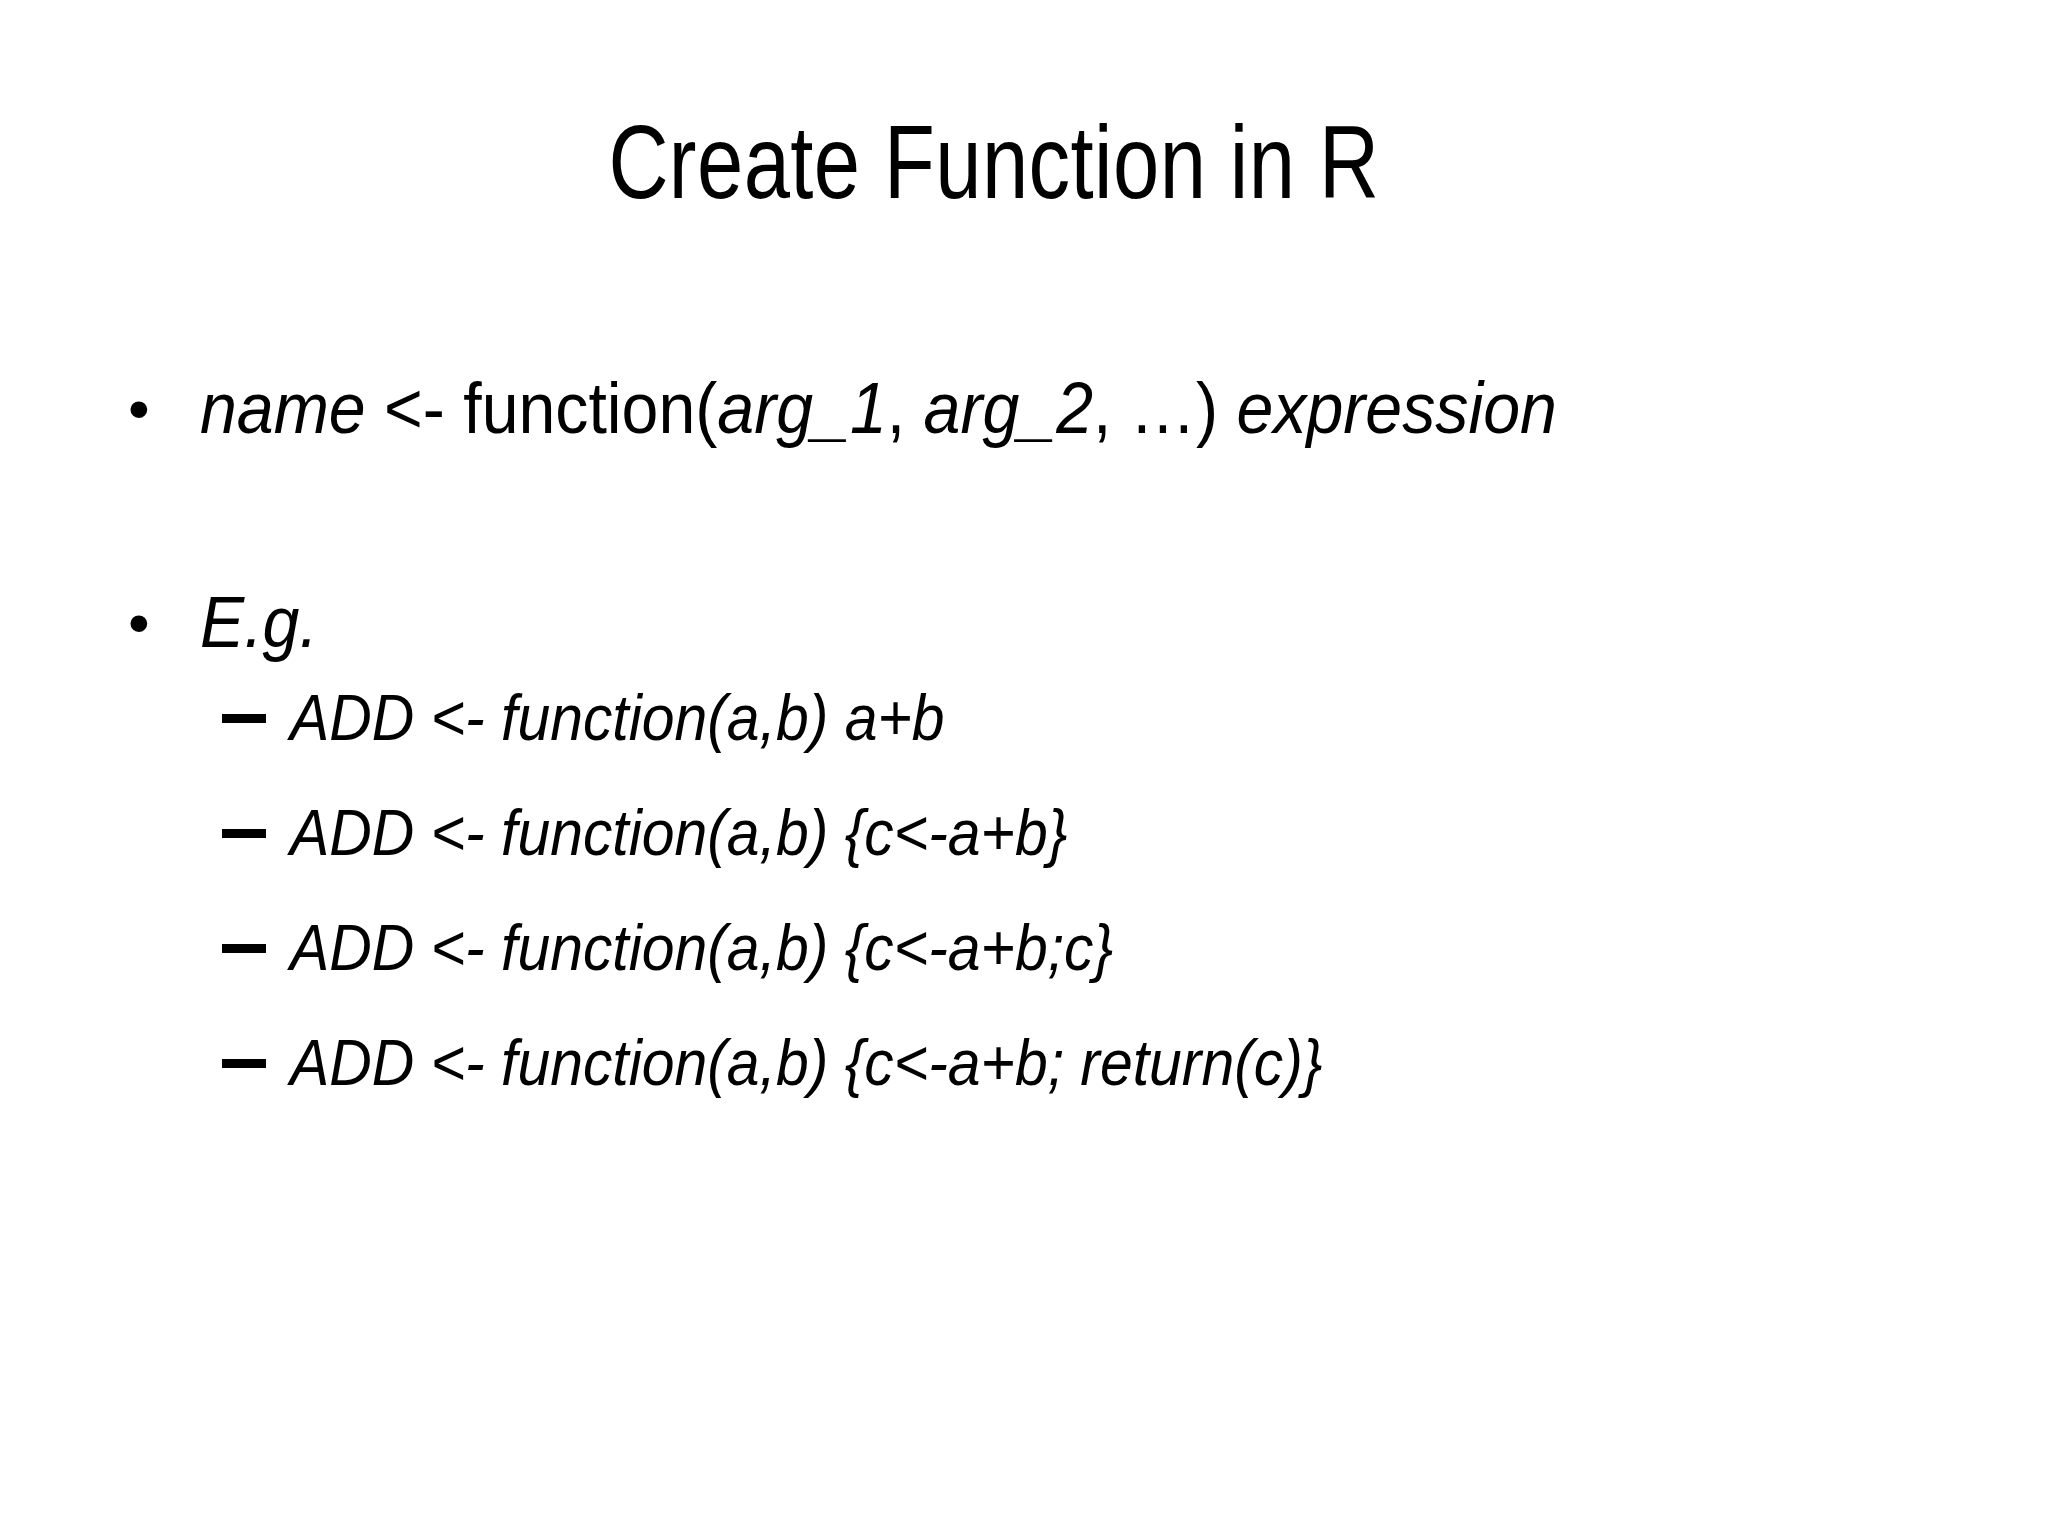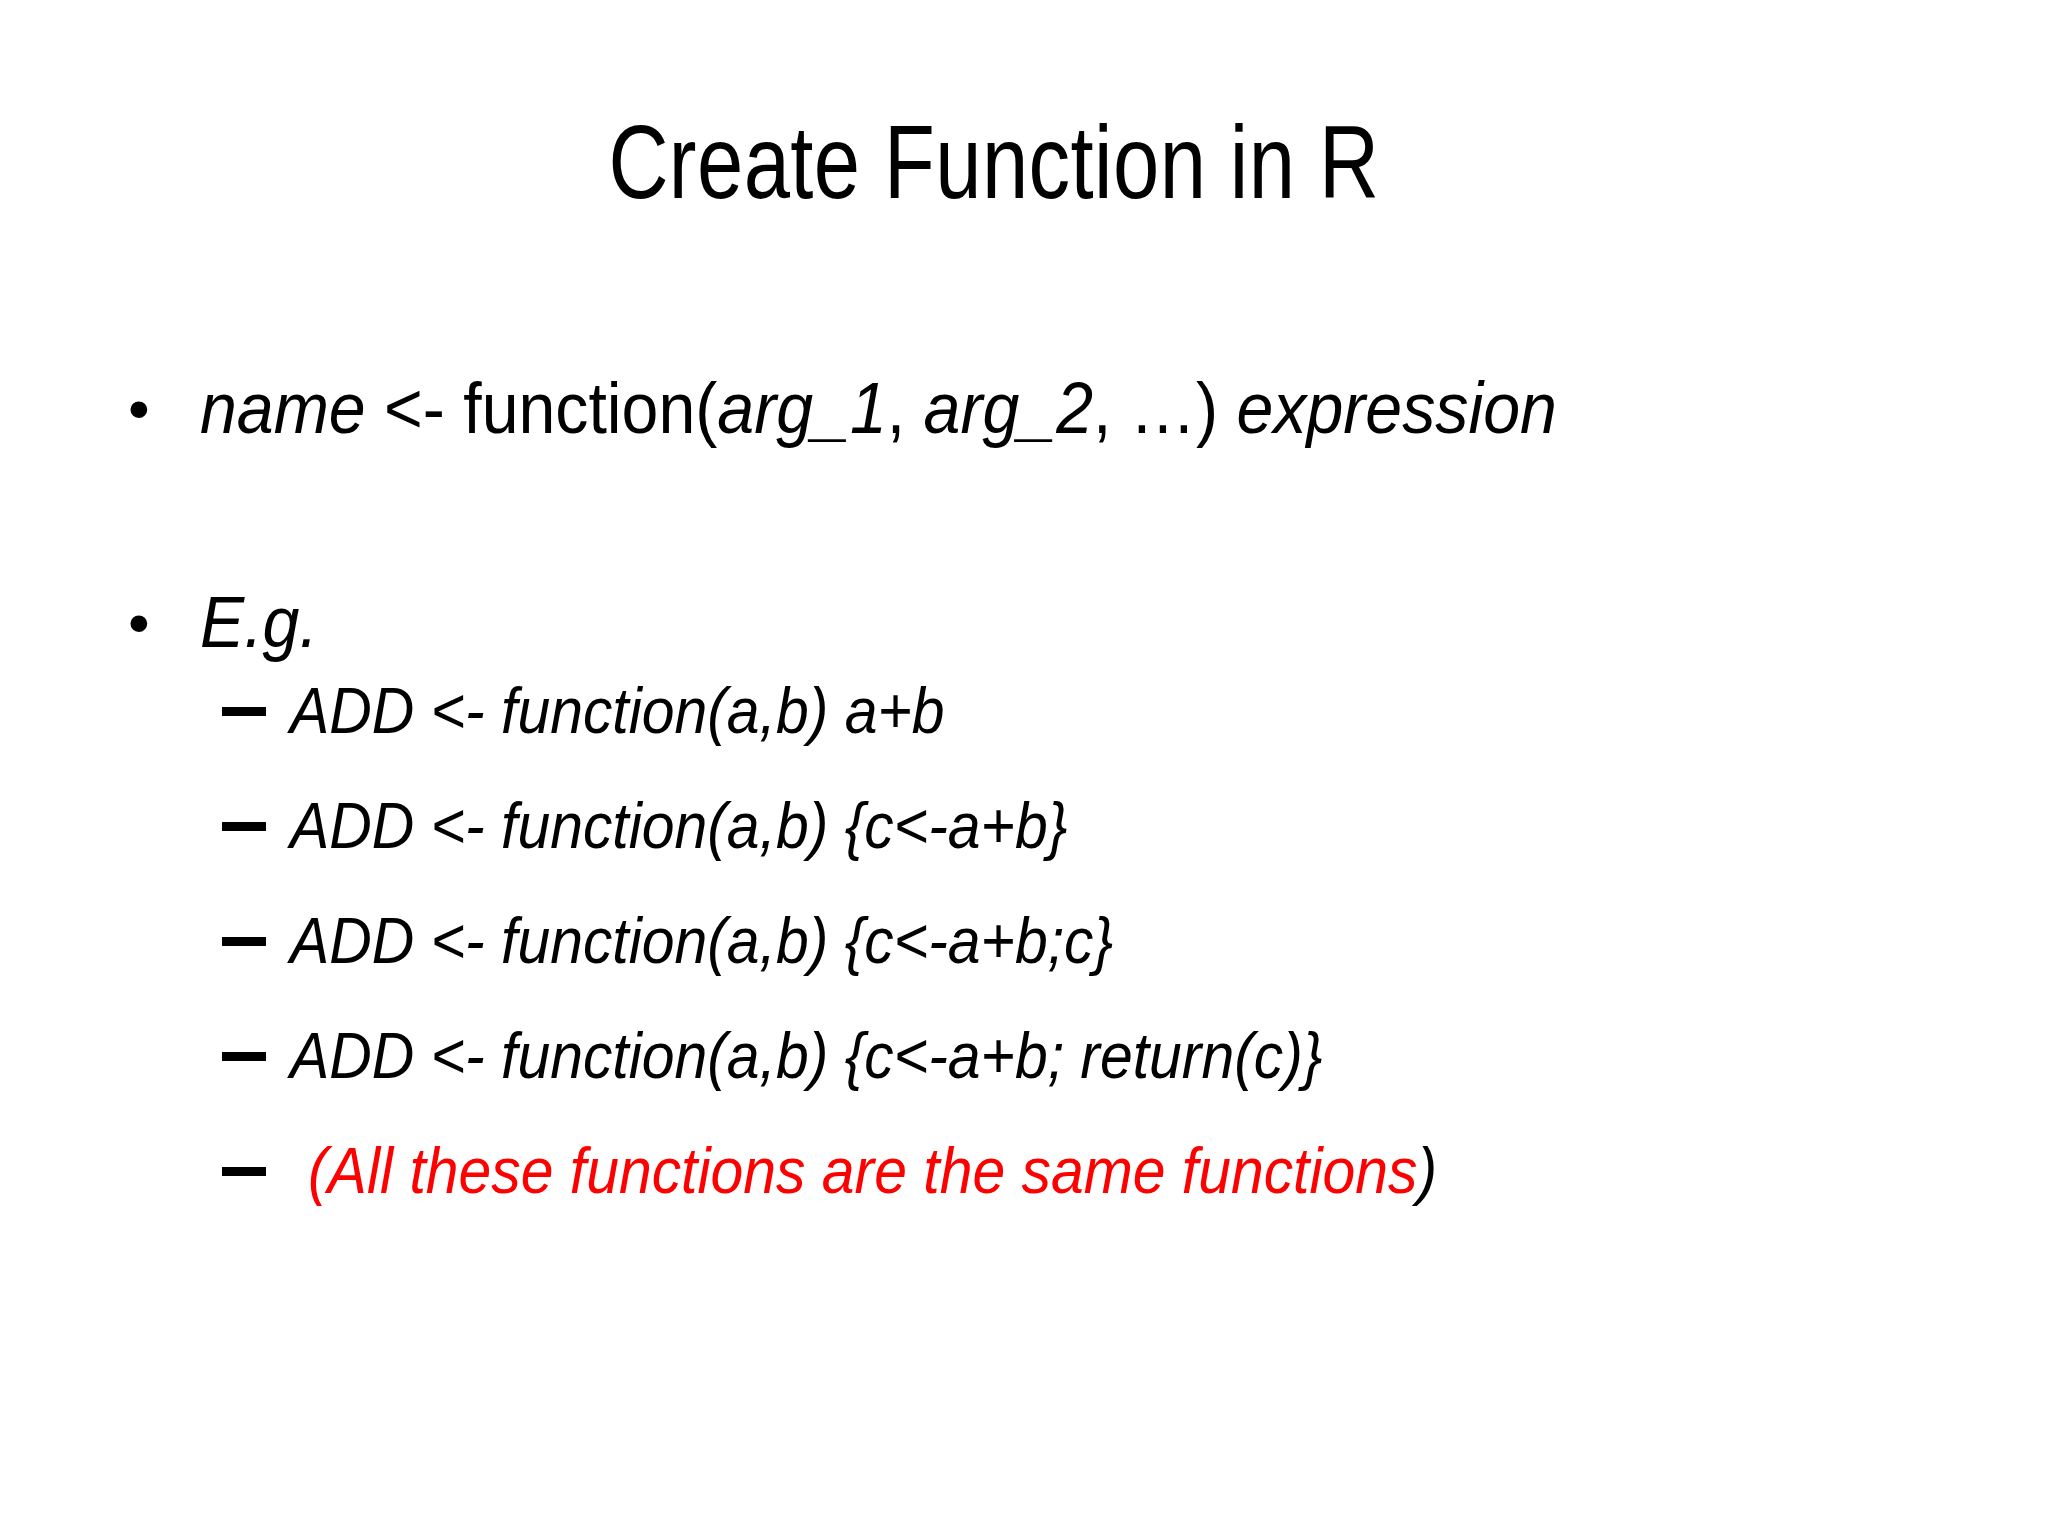--- a/index.html
+++ b/index.html
@@ -100,21 +100,21 @@
     font-style: italic;
     white-space: nowrap;
     transform: scaleX(0.92);
     transform-origin: left center;
   }
 
   .l2.red .l2text { color: #ff0000; }
   .l2.red .tail { color: #000000; }
   .l2.red { padding-left: 308px; }
 
-  .sub-list { margin-top: 1px; }
+  .sub-list { margin-top: 8px; }
 </style>
 </head>
 <body>
 
 <div class="slide">
 
   <div class="title-area">
     <span class="title-text">Create Function in R</span>
   </div>
 
@@ -147,20 +147,16 @@
       <div class="l2">
         <span class="marker2"></span>
         <span class="l2text">ADD &lt;- function(a,b) {c&lt;-a+b;c}</span>
       </div>
 
       <div class="l2">
         <span class="marker2"></span>
         <span class="l2text">ADD &lt;- function(a,b) {c&lt;-a+b; return(c)}</span>
       </div>
 
-      <div class="l2 red">
-        <span class="marker2"></span>
-        <span class="l2text"><span>(All these functions are the same functions</span><span class="tail">)</span></span>
-      </div>
 
     </div>
   </div>
 </div>
 
 </body></html>

